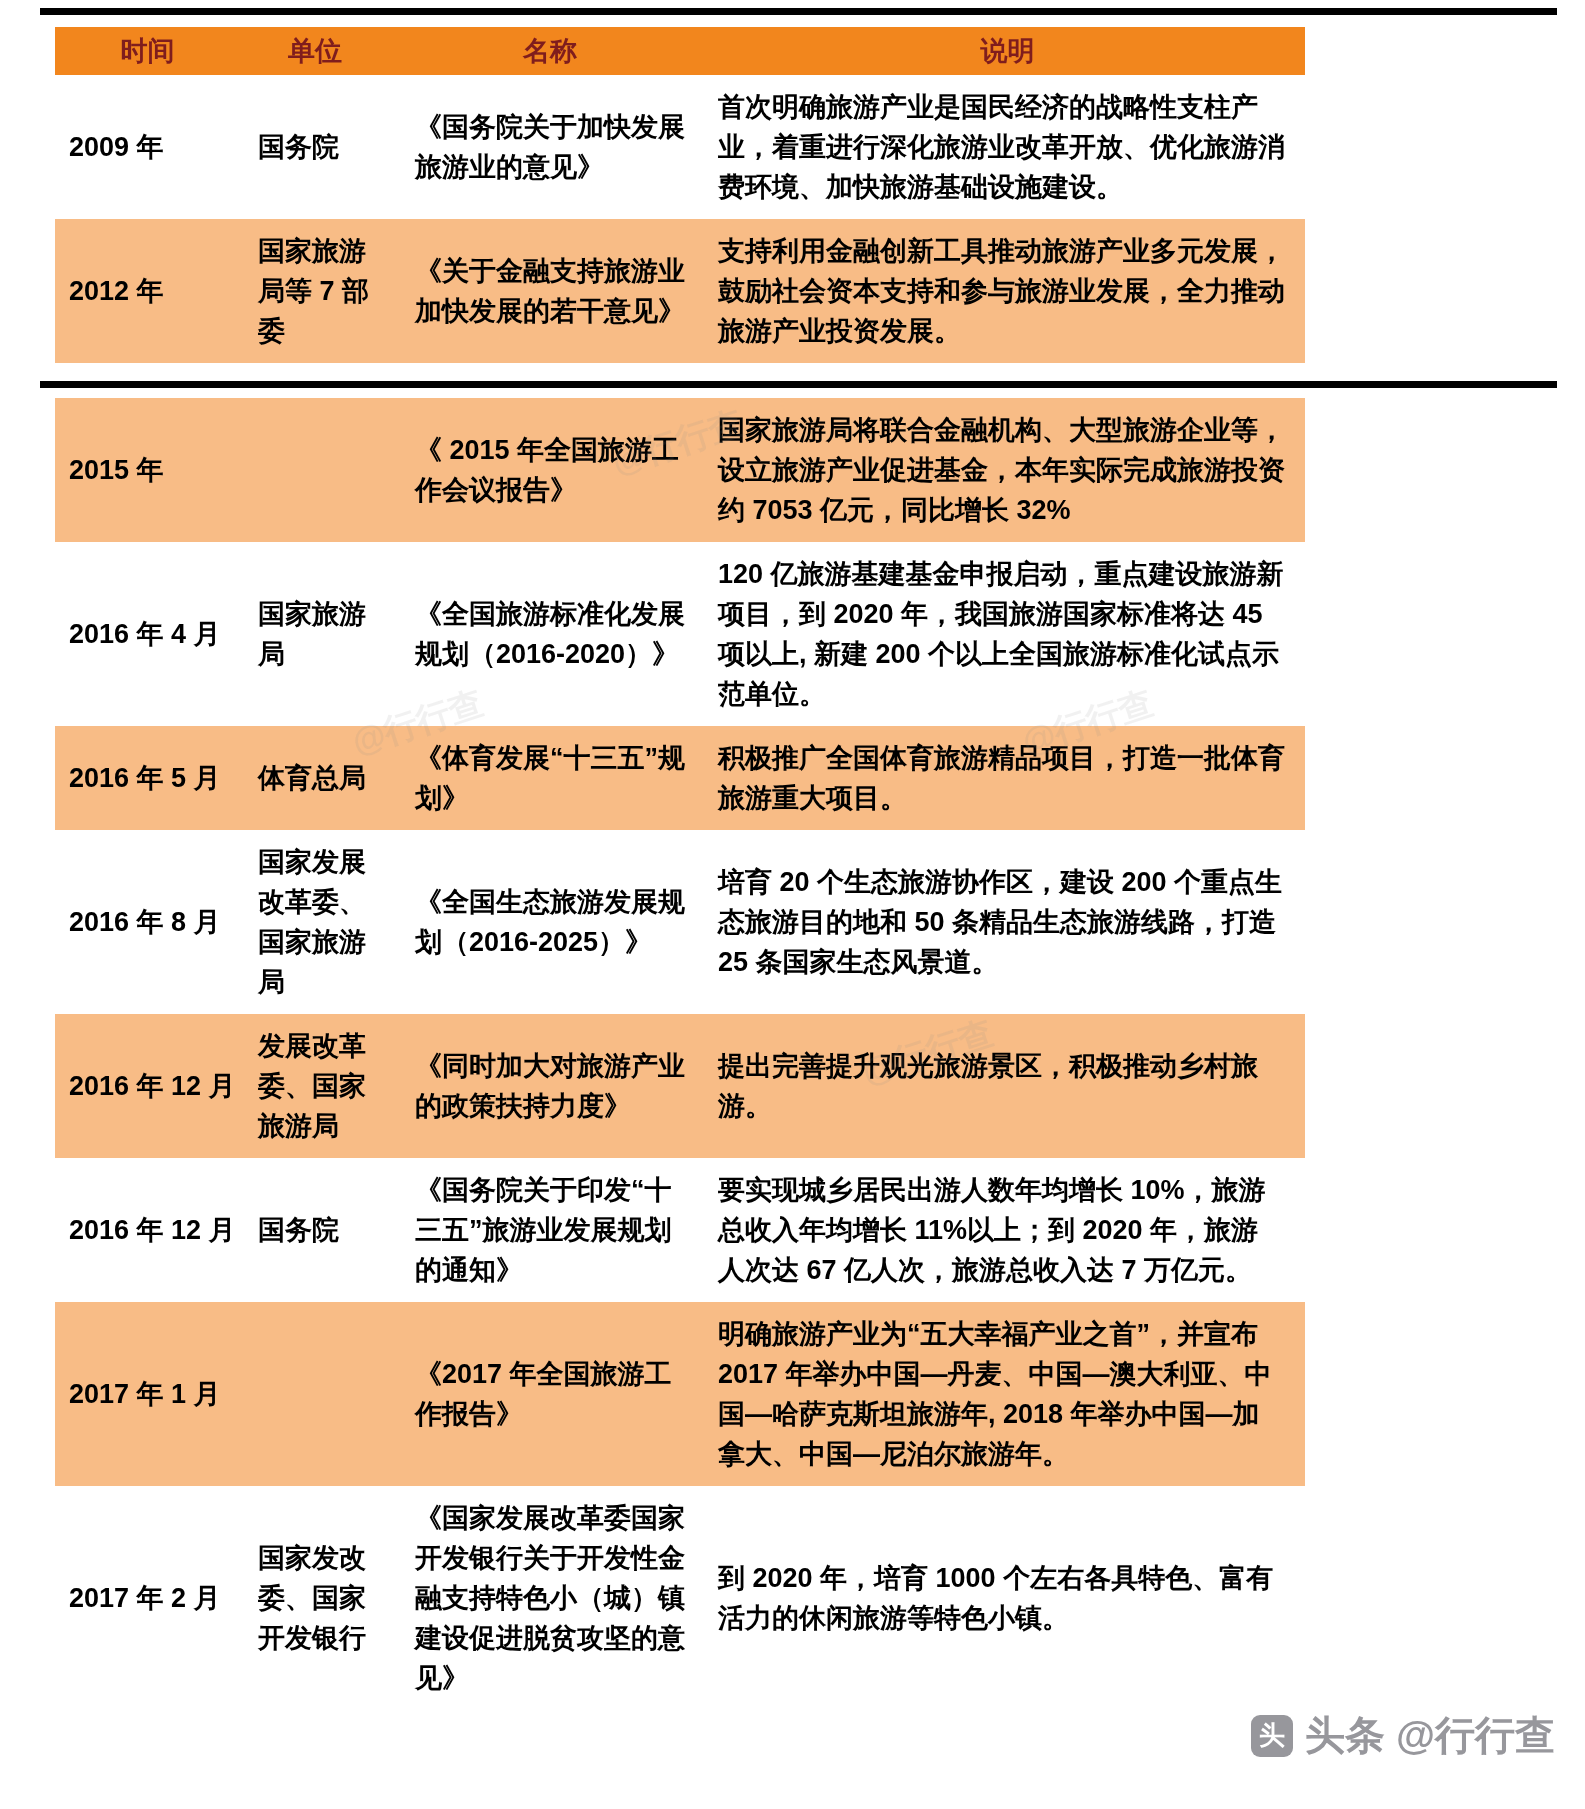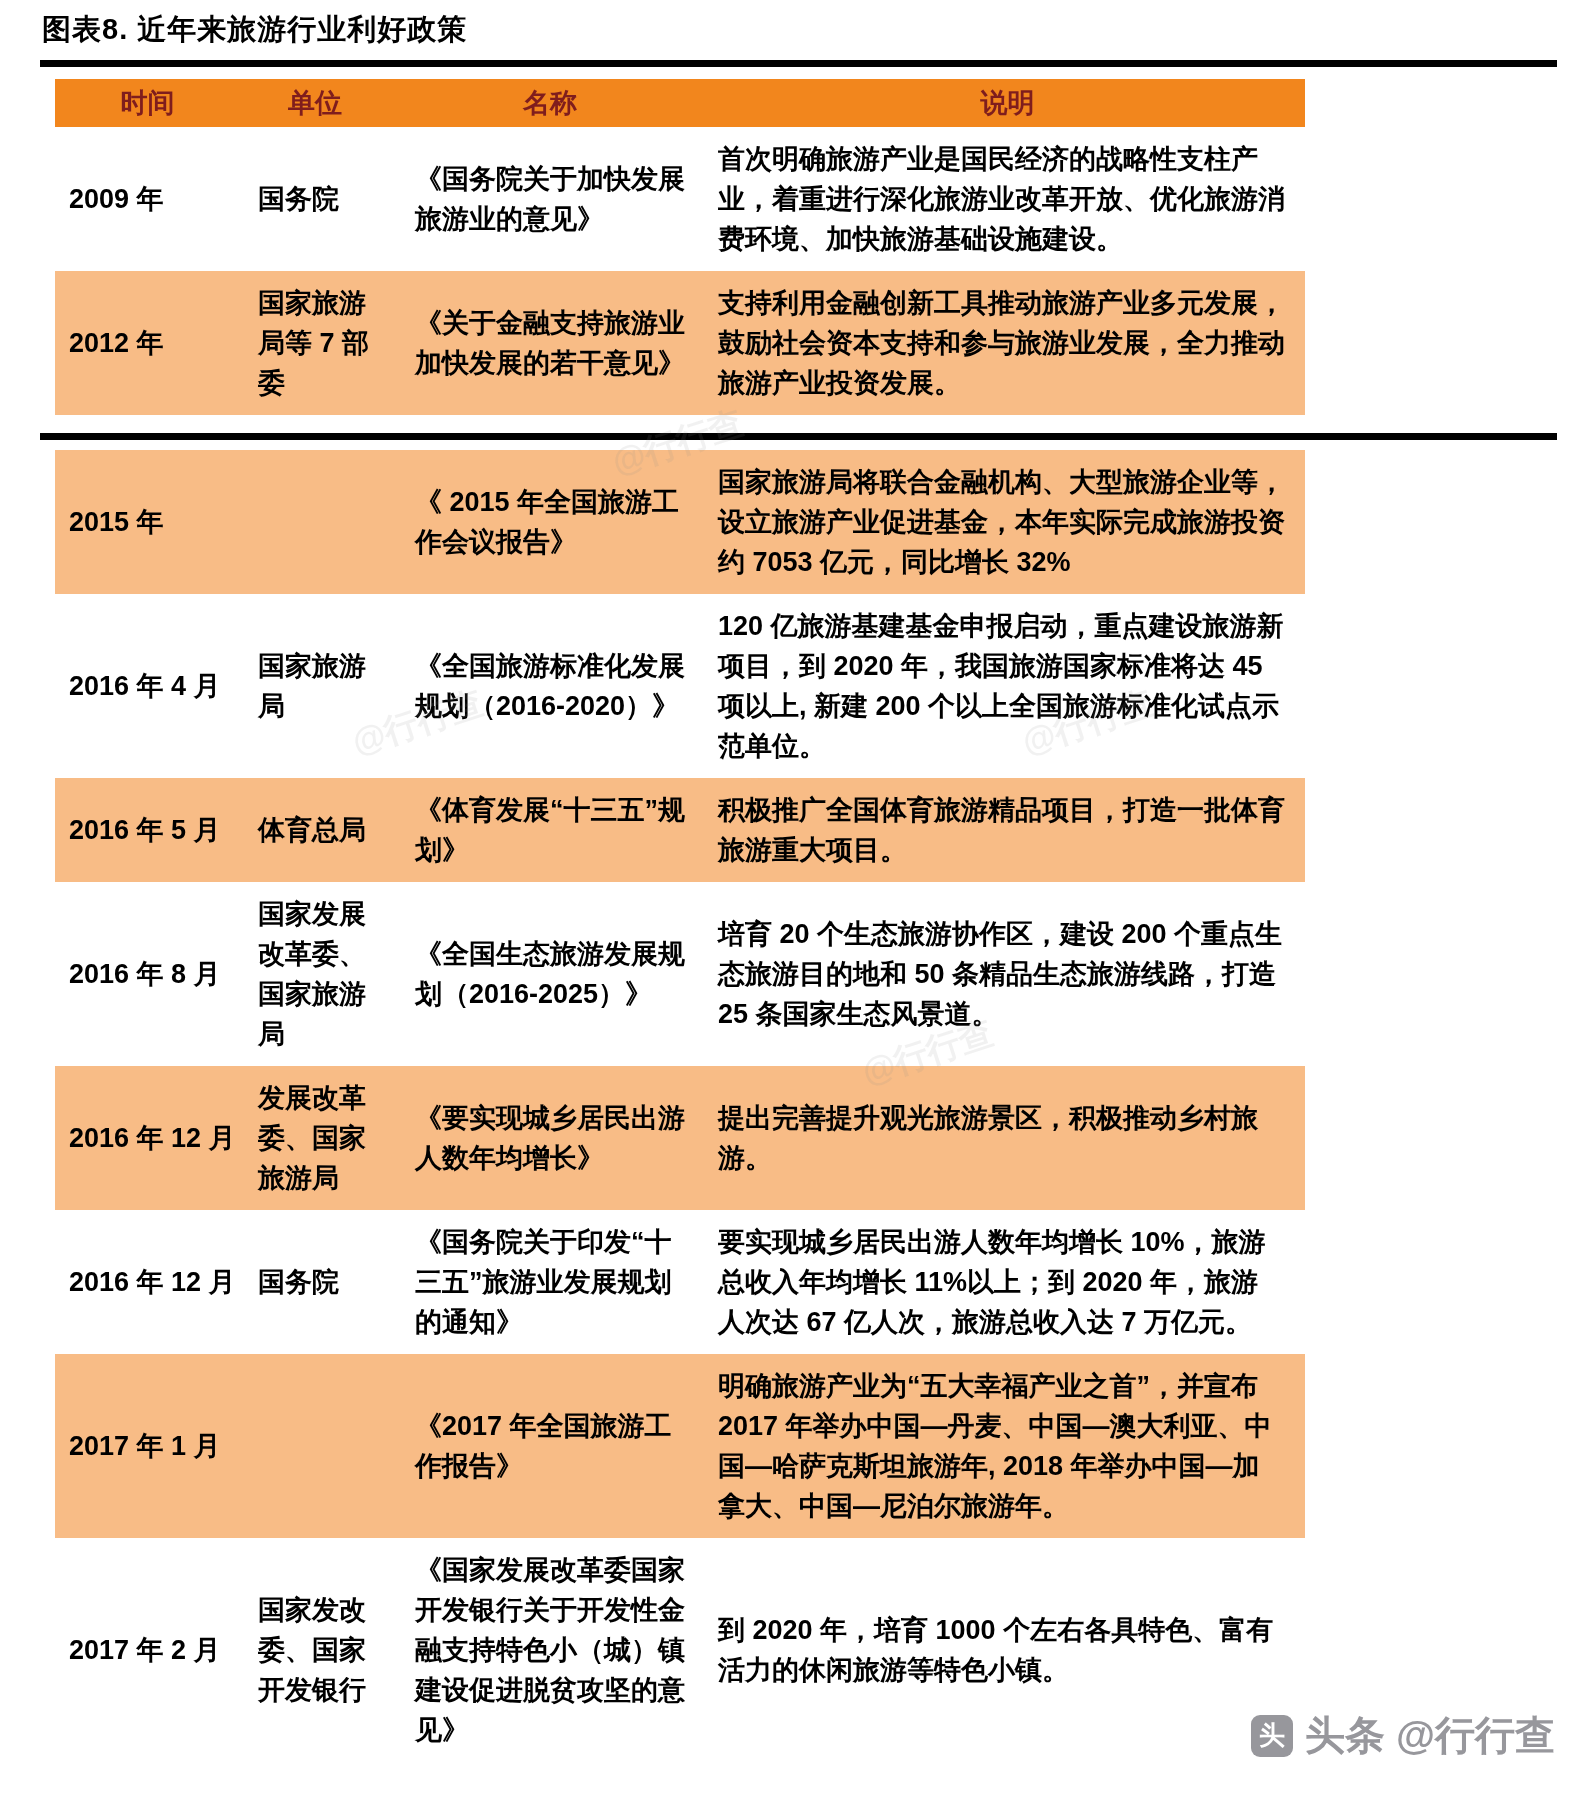--- a/index.html
+++ b/index.html
@@ -42,21 +42,20 @@
   .bg-wm.w1 { left:610px;  top:420px; }
   .bg-wm.w2 { left:1020px; top:700px; }
   .bg-wm.w3 { left:350px;  top:700px; }
   .bg-wm.w4 { left:860px;  top:1030px; }
 </style>
 </head>
 <body>
 
 <div class="page">
 
-  <h1 class="title">图表8. 近年来旅游行业利好政策</h1>
 
   <div class="rule top"></div>
 
   <table class="policy">
     <colgroup>
       <col class="c-time">
         <col class="c-unit">
         <col class="c-name">
         <col class="c-desc">
     </colgroup>
@@ -114,21 +113,21 @@
   </tr>
         <tr>
     <td class="f-time">2016 年 8 月</td>
     <td class="f-unit">国家发展改革委、国家旅游局</td>
     <td class="f-name">《全国生态旅游发展规划（2016-2025）》</td>
     <td class="f-desc">培育 20 个生态旅游协作区，建设 200 个重点生态旅游目的地和 50 条精品生态旅游线路，打造 25 条国家生态风景道。</td>
   </tr>
         <tr class="hl">
     <td class="f-time">2016 年 12 月</td>
     <td class="f-unit">发展改革委、国家旅游局</td>
-    <td class="f-name">《要实现城乡居民出游人数年均增长》</td>
+    <td class="f-name">《同时加大对旅游产业的政策扶持力度》</td>
     <td class="f-desc">提出完善提升观光旅游景区，积极推动乡村旅游。</td>
   </tr>
         <tr>
     <td class="f-time">2016 年 12 月</td>
     <td class="f-unit">国务院</td>
     <td class="f-name">《国务院关于印发“十三五”旅游业发展规划的通知》</td>
     <td class="f-desc">要实现城乡居民出游人数年均增长 10%，旅游总收入年均增长 11%以上；到 2020 年，旅游人次达 67 亿人次，旅游总收入达 7 万亿元。</td>
   </tr>
         <tr class="hl">
     <td class="f-time">2017 年 1 月</td>

